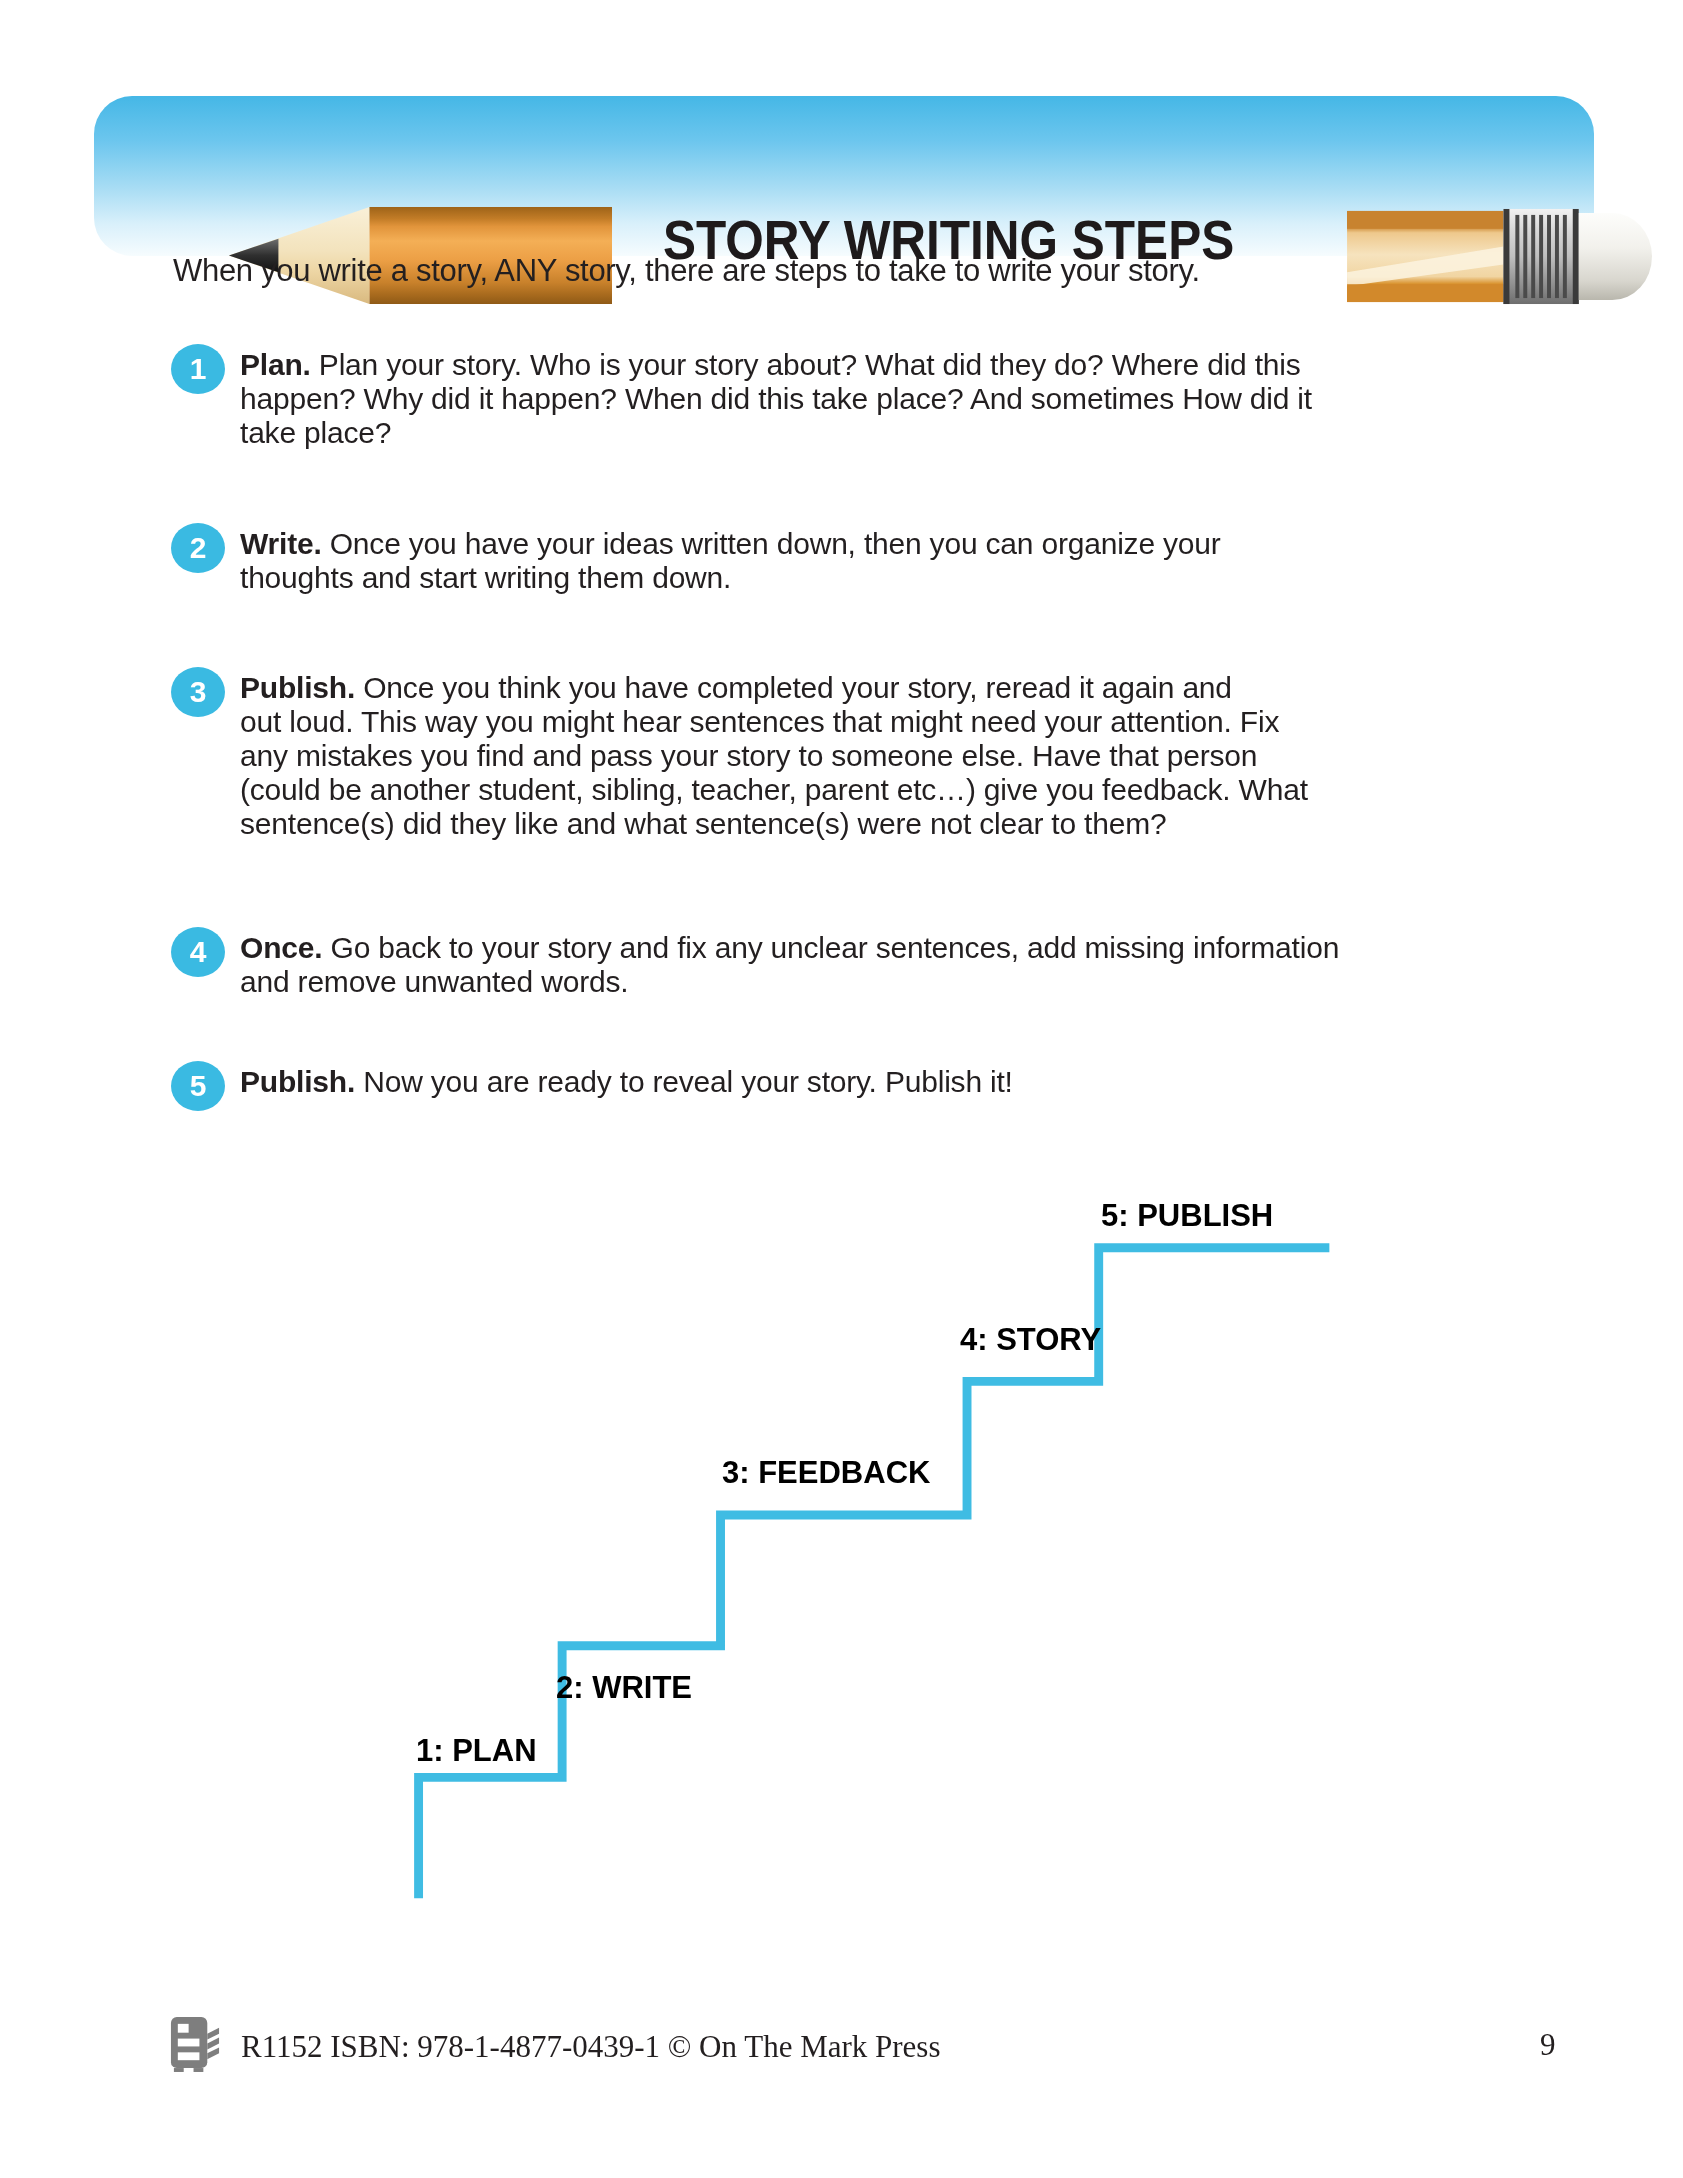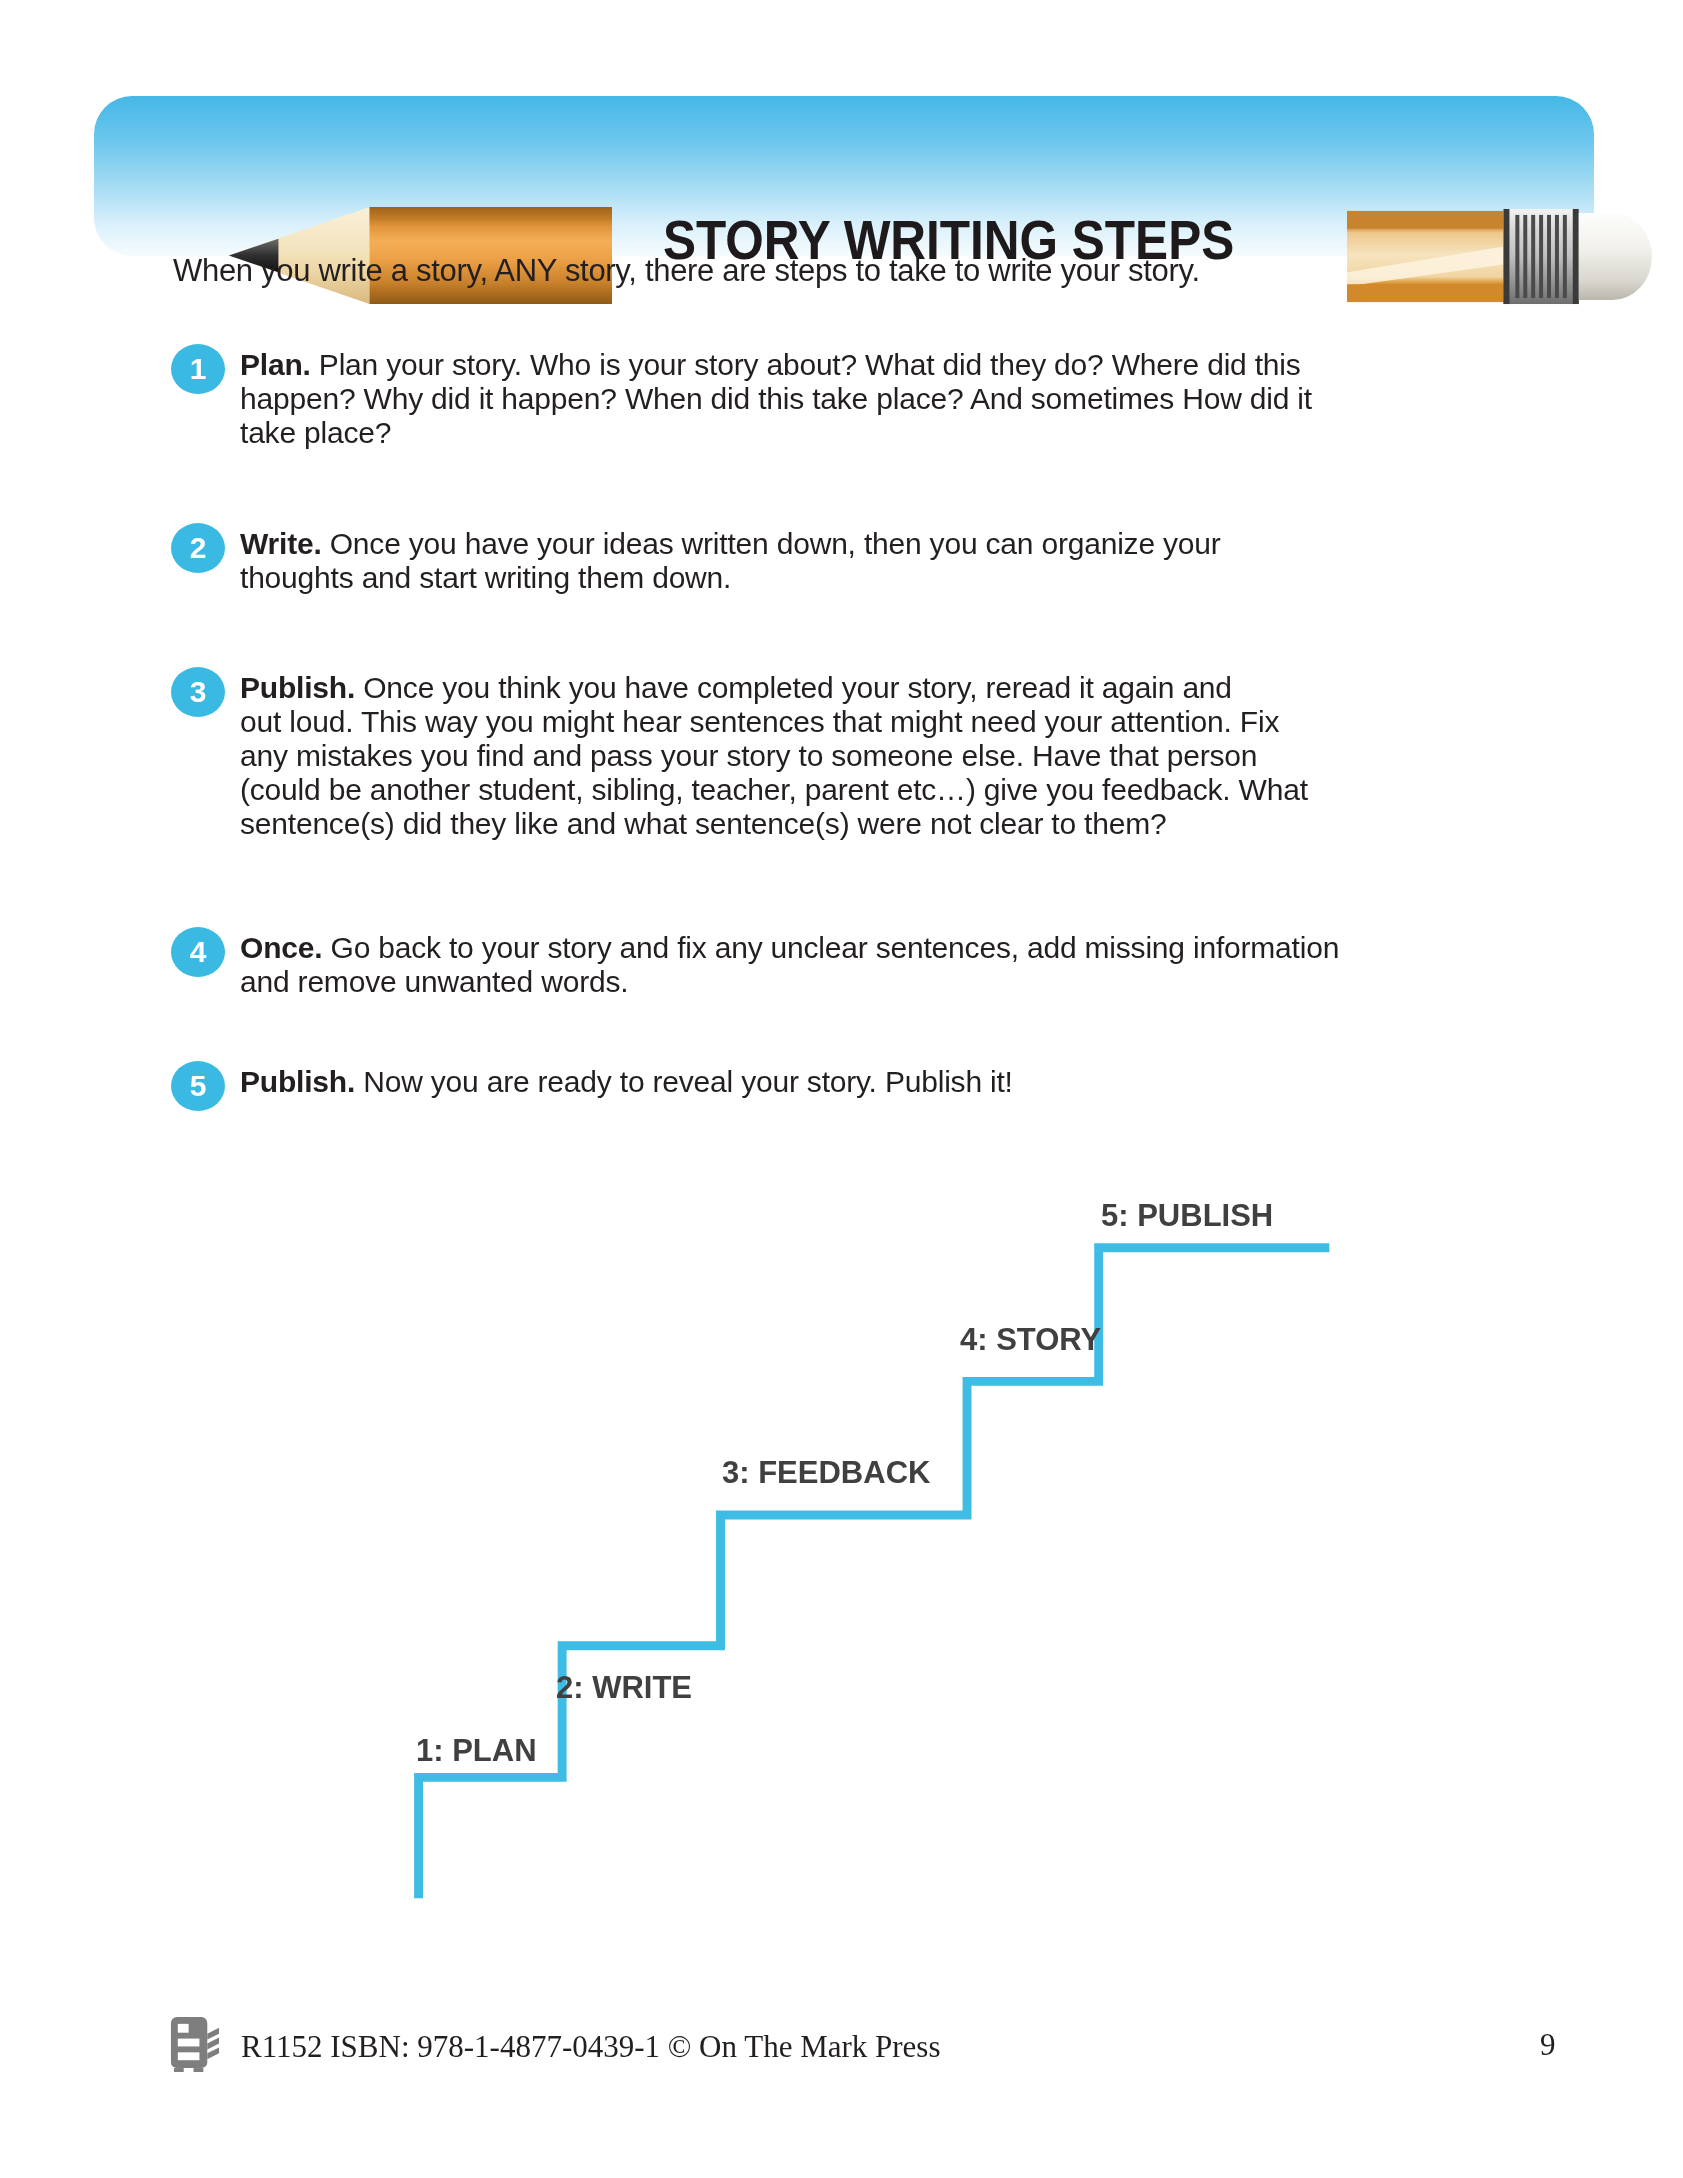--- a/index.html
+++ b/index.html
@@ -21,21 +21,21 @@
   .step{position:absolute;left:171px;width:1416px;}
   .badge{position:absolute;left:0;top:-4px;width:54px;height:50px;border-radius:50%;
          background:#3abae2;color:#ffffff;font-weight:bold;font-size:30px;
          display:flex;align-items:center;justify-content:center;}
   .step-text{margin-left:69px;font-size:30px;line-height:34px;letter-spacing:-0.2px;}
   .step-text strong{font-weight:bold;}
   .pre{white-space:pre-line;}
 
   
   .stairs-svg{position:absolute;left:376px;top:1208px;}
-  .stair-label{position:absolute;font-size:31px;font-weight:bold;white-space:nowrap;color:#404040;}
+  .stair-label{position:absolute;font-size:31px;font-weight:bold;white-space:nowrap;color:#000000;}
   .lbl1{left:416px;top:1733px;} .lbl2{left:556px;top:1638px;margin-top:32px;} .lbl3{left:722px;top:1455px;}
   .lbl4{left:960px;top:1322px;} .lbl5{left:1101px;top:1198px;}
 
   
   .footer-icon{position:absolute;left:168px;top:2012px;}
   .credit{position:absolute;left:241px;top:2029px;font-family:"Liberation Serif",serif;font-size:31px;white-space:nowrap;}
   .pagenum{position:absolute;left:1540px;top:2027px;font-family:"Liberation Serif",serif;font-size:31px;}
 </style>
 </head>
 <body>

